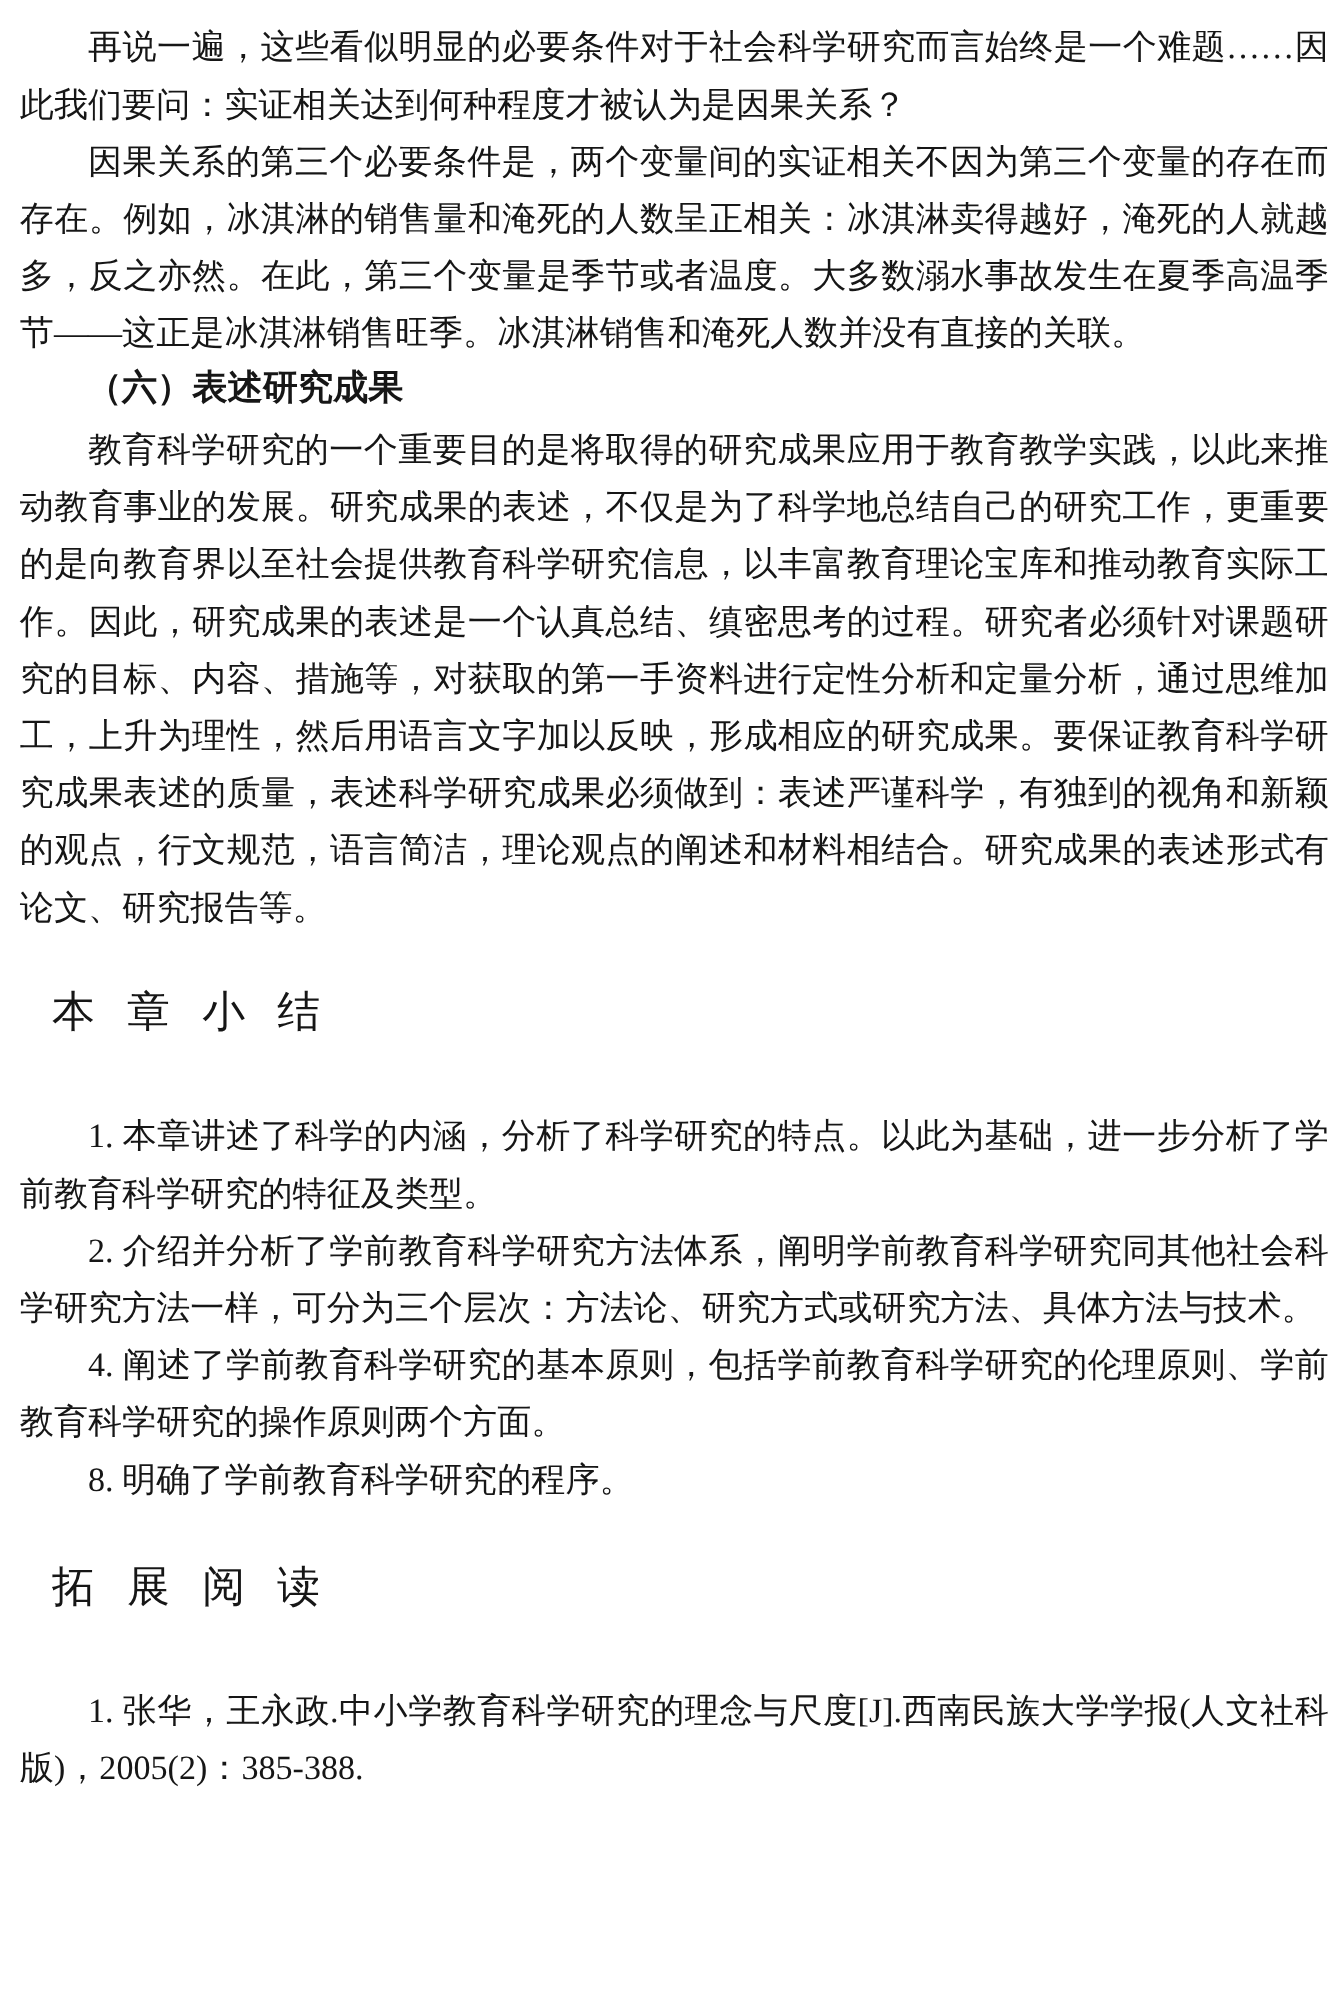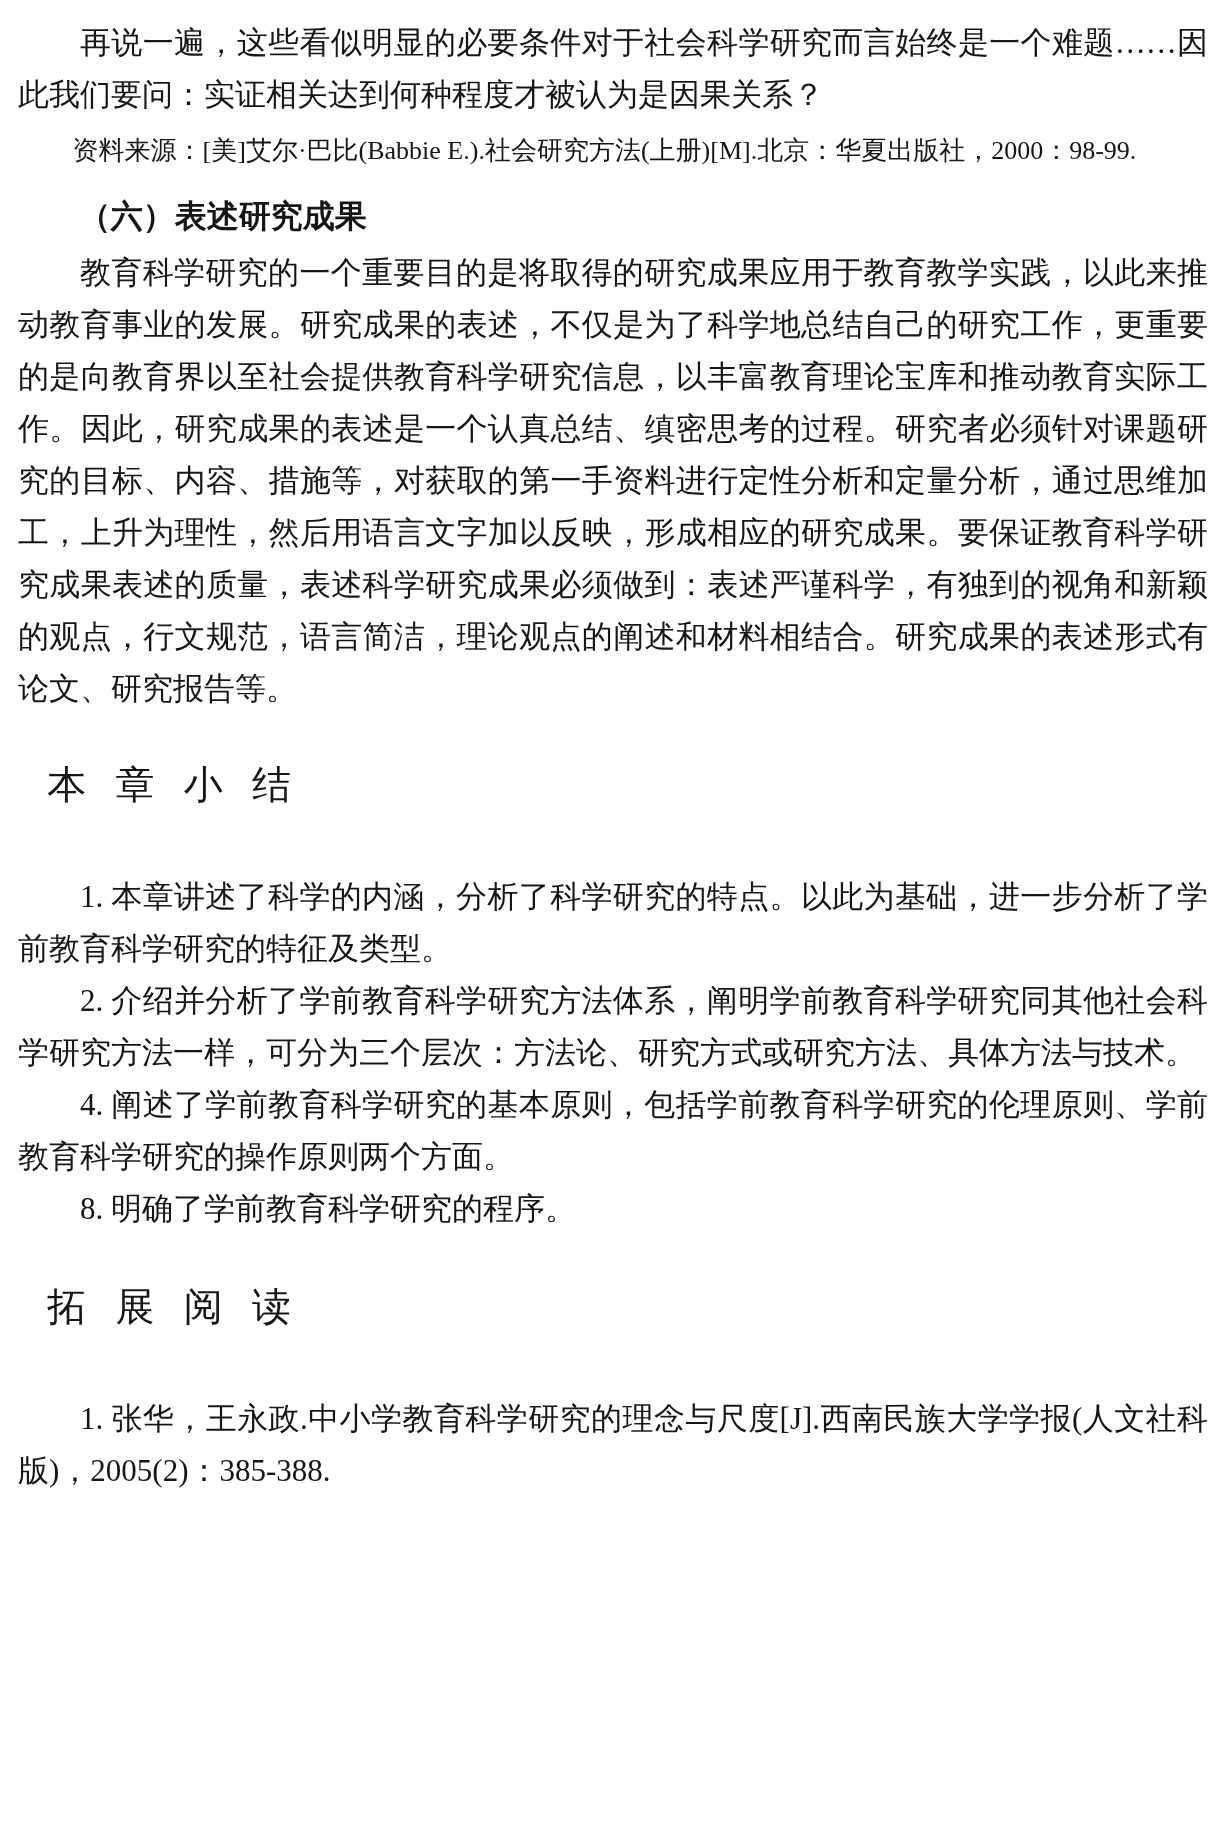--- a/index.html
+++ b/index.html
@@ -56,22 +56,22 @@
   .big-heading.reading { margin-top: 50px; }
   .list-block { margin: 0; padding: 0; }
 </style>
 </head>
 <body>
 
 <article class="page">
 
   <p class="body-text">再说一遍，这些看似明显的必要条件对于社会科学研究而言始终是一个难题……因此我们要问：实证相关达到何种程度才被认为是因果关系？</p>
 
+  <p class="body-text">因果关系的第三个必要条件是，两个变量间的实证相关不因为第三个变量的存在而存在。例如，冰淇淋的销售量和淹死的人数呈正相关：冰淇淋卖得越好，淹死的人就越多，反之亦然。在此，第三个变量是季节或者温度。大多数溺水事故发生在夏季高温季节——这正是冰淇淋销售旺季。冰淇淋销售和淹死人数并没有直接的关联。</p>
 
-  <p class="source-note">资料来源：[美]艾尔·巴比(Babbie E.).社会研究方法(上册)[M].北京：华夏出版社，2000：98-99.</p>
 
   <h3 class="sub-heading">（六）表述研究成果</h3>
 
   <p class="body-text">教育科学研究的一个重要目的是将取得的研究成果应用于教育教学实践，以此来推动教育事业的发展。研究成果的表述，不仅是为了科学地总结自己的研究工作，更重要的是向教育界以至社会提供教育科学研究信息，以丰富教育理论宝库和推动教育实际工作。因此，研究成果的表述是一个认真总结、缜密思考的过程。研究者必须针对课题研究的目标、内容、措施等，对获取的第一手资料进行定性分析和定量分析，通过思维加工，上升为理性，然后用语言文字加以反映，形成相应的研究成果。要保证教育科学研究成果表述的质量，表述科学研究成果必须做到：表述严谨科学，有独到的视角和新颖的观点，行文规范，语言简洁，理论观点的阐述和材料相结合。研究成果的表述形式有论文、研究报告等。</p>
 
   <h2 class="big-heading">本章小结</h2>
 
   <div class="list-block">
     <p class="body-text">1. 本章讲述了科学的内涵，分析了科学研究的特点。以此为基础，进一步分析了学前教育科学研究的特征及类型。</p>
     <p class="body-text">2. 介绍并分析了学前教育科学研究方法体系，阐明学前教育科学研究同其他社会科学研究方法一样，可分为三个层次：方法论、研究方式或研究方法、具体方法与技术。</p>

